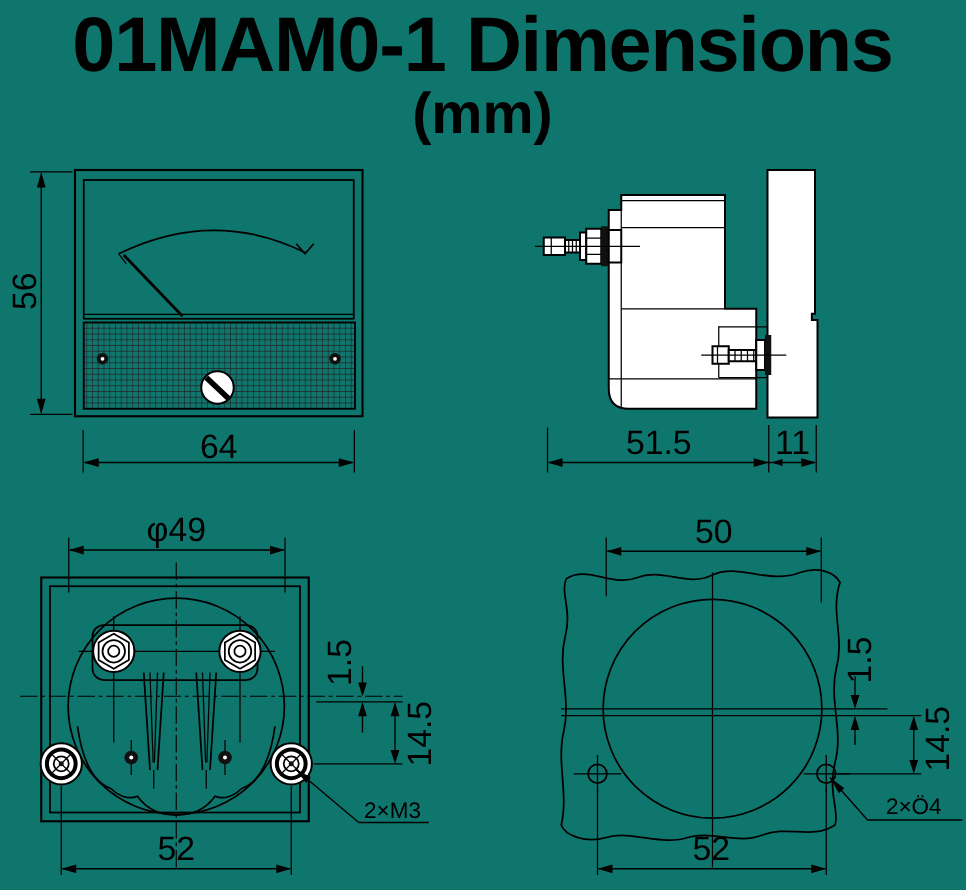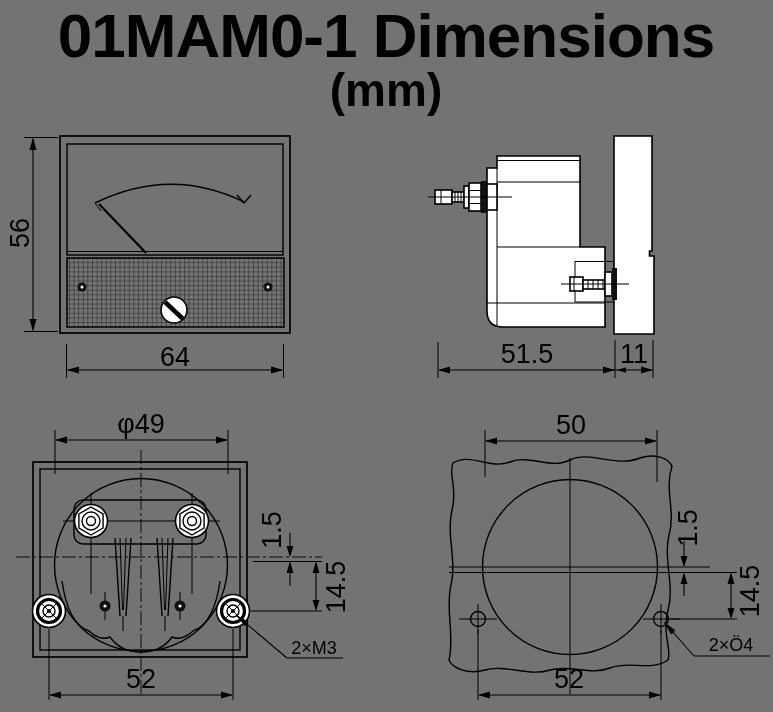--- a/index.html
+++ b/index.html
@@ -1,16 +1,16 @@
 <!DOCTYPE html>
 <html><head>
 <meta charset="utf-8">
 <style>
   html,body{margin:0;padding:0;background:#ffffff;}
-  .page{position:relative;width:773px;height:712px;background:#737373;overflow:hidden;}
+  .page{position:relative;width:773px;height:712px;background:#0f766e;overflow:hidden;}
   svg{display:block;font-family:"Liberation Sans", sans-serif;}
   text{fill:#000;}
   .title-t{font-size:62px;font-weight:700;letter-spacing:-1px;}
   .sub-t{font-size:46px;font-weight:700;}
   .dt{font-size:27px;}
   .lt{font-size:18px;}
   .ol{fill:none;stroke:#000;stroke-width:1.7;}
   .olf{fill:#fff;stroke:#000;stroke-width:1.6;}
   .md{fill:none;stroke:#000;stroke-width:1.4;}
   .tn{fill:none;stroke:#000;stroke-width:1;}

